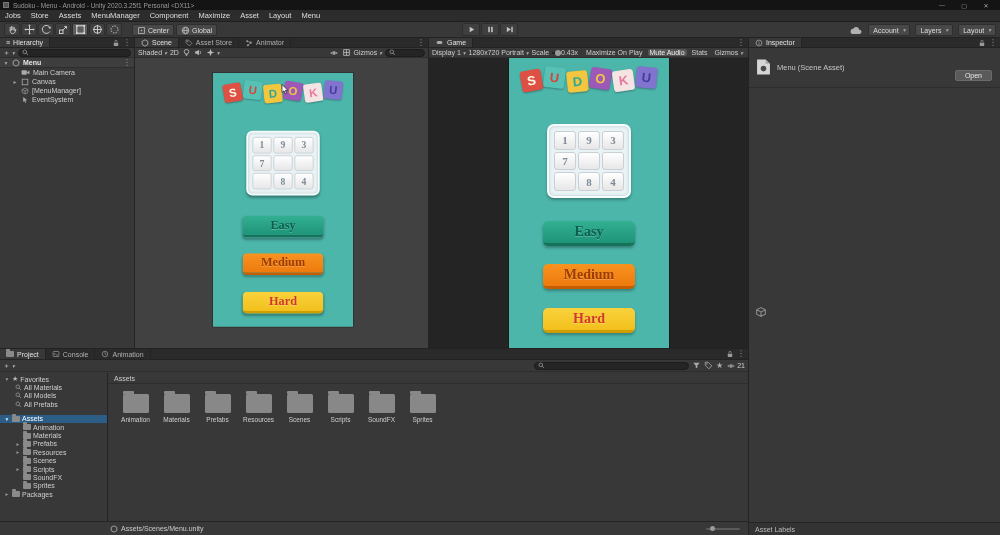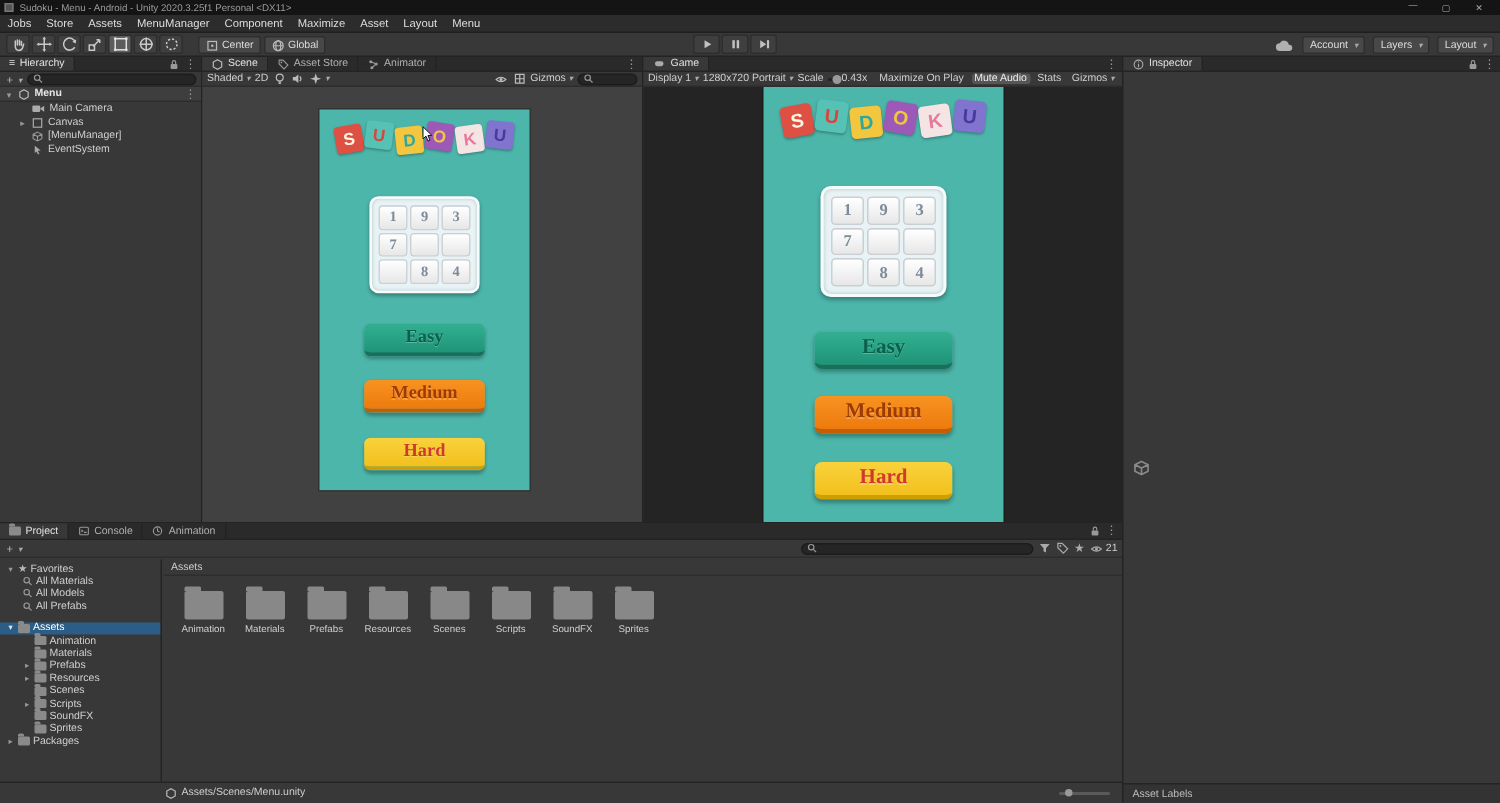--- a/index.html
+++ b/index.html
@@ -443,20 +443,29 @@
       <span>Inspector</span>
     </div>
     <span class="tab-right">
       <svg class="lock-ic" width="6" height="8" viewBox="0 0 8 10">
           <rect x="1" y="4.5" width="6" height="4.5" rx="1" fill="#9a9a9a"></rect>
           <path d="M2.5 4.5 V3 a1.5 1.5 0 0 1 3 0 V4.5" fill="none" stroke="#9a9a9a"></path>
         </svg>
       <span class="kebab">⋮</span>
     </span>
   </div>
+  <div class="insp-header">
+    <svg style="position:absolute;left:7px;top:10px" width="15" height="18" viewBox="0 0 14 16">
+        <path d="M1 1 H9 L13 5 V15 H1 Z" fill="#d6d6d6"></path>
+        <path d="M9 1 L13 5 H9 Z" fill="#a5a5a5"></path>
+        <circle cx="7" cy="9.5" r="2.6" fill="#4a4a4a"></circle>
+      </svg>
+    <span class="insp-title">Menu (Scene Asset)</span>
+    <span class="open-btn">Open</span>
+  </div>
   <svg id="insp-cube" width="12" height="12" viewBox="0 0 11 11">
       <path d="M5.5 1.5 L9.5 3.5 V7.5 L5.5 9.5 L1.5 7.5 V3.5 Z M1.5 3.5 L5.5 5.5 L9.5 3.5 M5.5 5.5 V9.5" fill="none" stroke="#8a8a8a"></path>
     </svg>
 </div>
 <div id="asset-labels">
   <span>Asset Labels</span>
 </div>
 
 <div id="project" class="panel">
   <div class="tabbar">

